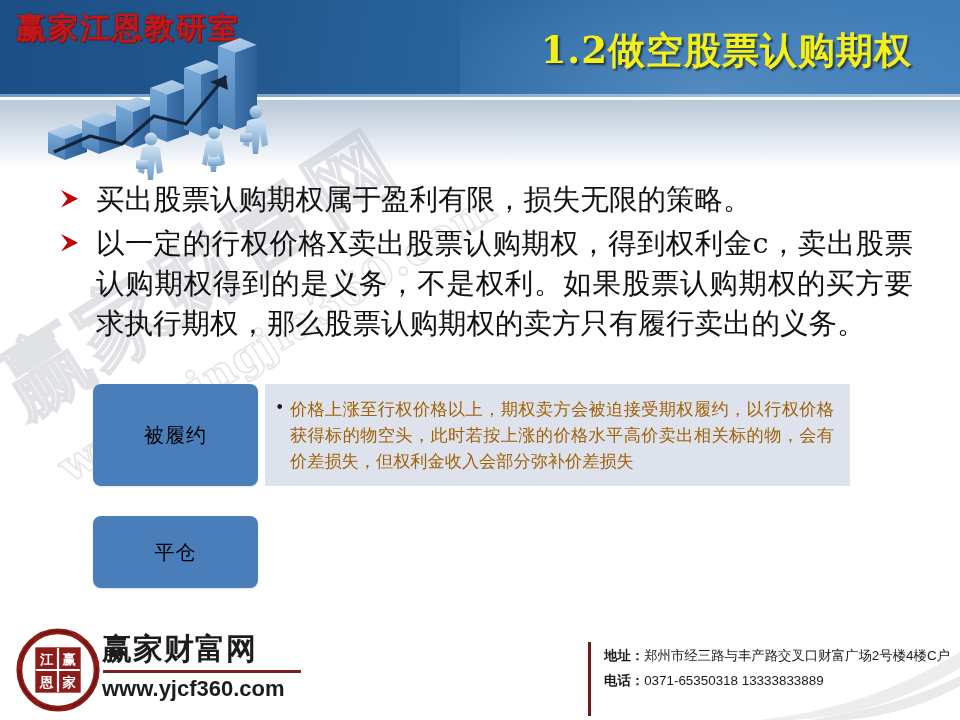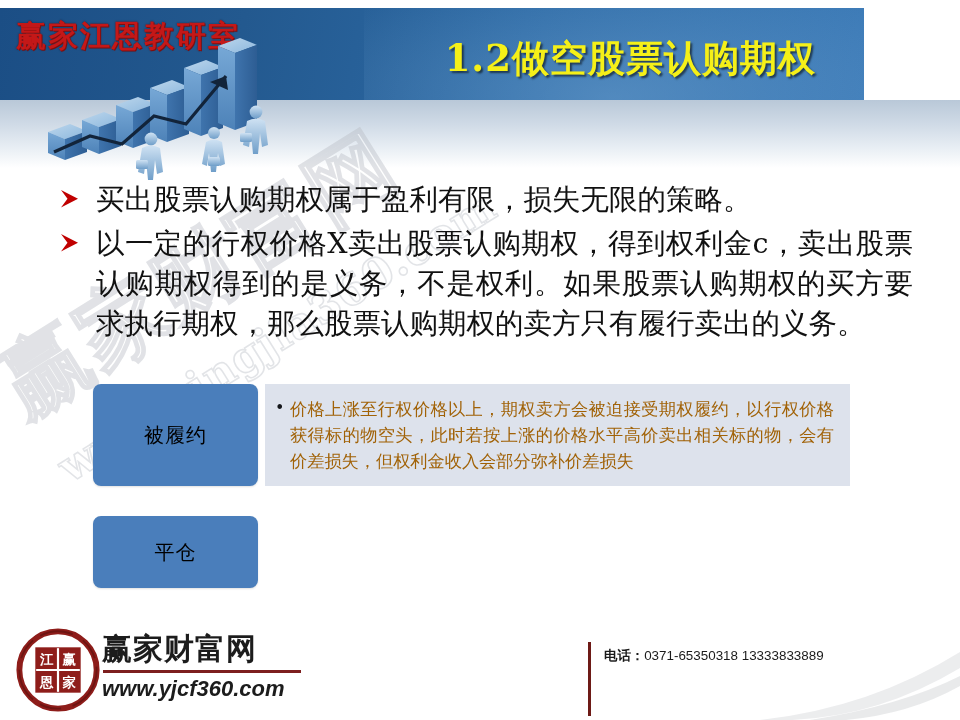--- a/index.html
+++ b/index.html
@@ -11,22 +11,22 @@
   }
   #slide {
     position: relative;
     width: 960px; height: 720px;
     background: #ffffff;
     overflow: hidden;
   }
 
   
   .header-banner {
-    position: absolute; left: 0; top: 8px;
-    width: 864px; height: 97px;
+    position: absolute; left: 0; top: 0;
+    width: 960px; height: 97px;
     background: linear-gradient(100deg, #1b4e85 0%, #23598f 28%, #2d6aa5 60%, #3e7cb8 100%);
     overflow: hidden;
   }
   .header-banner::after {
     content: "";
     position: absolute; left: 0; bottom: 0; width: 100%; height: 3px;
     background: linear-gradient(90deg, #6f9cc8, #a9c5dd);
   }
   .header-sheen {
     position: absolute; right: -120px; top: -60px;
@@ -228,21 +228,20 @@
     background: #7d1f1f;
     margin: 3px 0 3px 1px;
   }
   .brand-url {
     font-family: "Liberation Sans", "DejaVu Sans", sans-serif;
     font-weight: bold;
     font-size: 22px;
     letter-spacing: 0px;
     color: #1c1c1c;
     white-space: nowrap;
-    font-style: italic;
   }
   .footer-divider {
     position: absolute; left: 588px; top: 24px;
     width: 3px; height: 74px;
     background: #6d1a16;
   }
   .contact {
     position: absolute; left: 604px; top: 25px;
     width: 356px;
   }
@@ -407,20 +406,23 @@
       <div class="brand-block">
         <div class="brand-name">赢家财富网</div>
         <div class="brand-rule"></div>
         <div class="brand-url">www.yjcf360.com</div>
       </div>
 
       <div class="footer-divider"></div>
 
       <div class="contact">
         <div class="contact-line">
+          <b>地址：</b><span>郑州市经三路与丰产路交叉口财富广场2号楼4楼C户</span>
+        </div>
+        <div class="contact-line">
           <b>电话：</b><span>0371-65350318  13333833889</span>
         </div>
       </div>
 
       <svg class="footer-swoosh" viewBox="0 0 210 74">
         <path d="M10 74 Q120 62 210 6 L210 22 Q130 70 42 74 Z" fill="#b9bcc1" opacity=".55"></path>
         <path d="M60 74 Q150 60 210 30 L210 40 Q160 68 96 74 Z" fill="#9fa3a9" opacity=".45"></path>
       </svg>
 
     </div>

